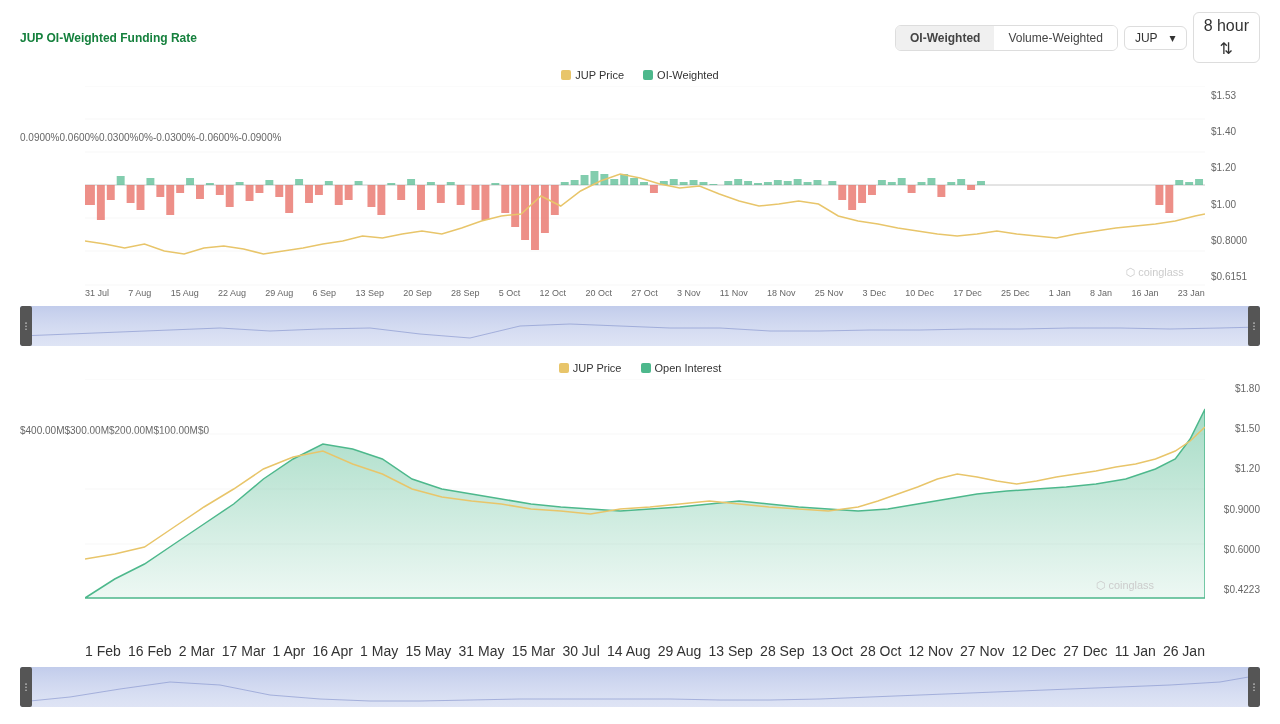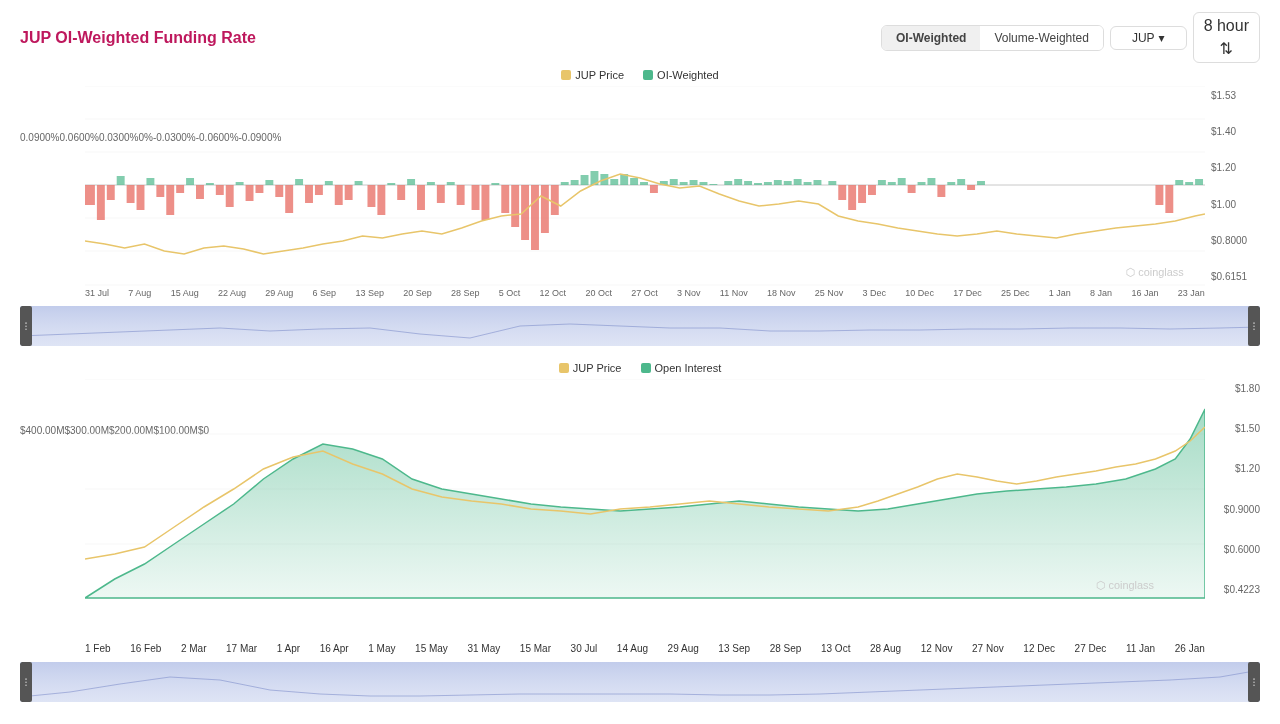--- a/index.html
+++ b/index.html
@@ -16,23 +16,23 @@
       padding: 12px 20px;
     }
     
     .section-header {
       display: flex;
       align-items: center;
       justify-content: space-between;
       margin-bottom: 6px;
     }
     .section-title {
-      font-size: 16px;
+      font-size: 12px;
       font-weight: 600;
-      color: #be185d;
+      color: #15803d;
     }
     .controls {
       display: flex;
       align-items: center;
       gap: 6px;
     }
     .btn-group {
       display: flex;
       border: 1px solid #ddd;
       border-radius: 6px;
@@ -48,24 +48,24 @@
     }
     .btn-group button.active {
       background: #f0f0f0;
       font-weight: 600;
     }
     .select-container {
       display: flex;
       align-items: center;
       border: 1px solid #ddd;
       border-radius: 6px;
-      padding: 4px 21px;
+      padding: 4px 10px;
       background: #fff;
       cursor: pointer;
-      gap: 4px;
+      gap: 12px;
       font-size: 12px;
     }
     .interval-select {
       display: flex;
       align-items: center;
       border: 1px solid #ddd;
       border-radius: 6px;
       padding: 4px 10px;
       background: #fff;
       cursor: pointer;
@@ -449,38 +449,38 @@
         <div class="y-axis-right" style="height:220px;text-align:right;">
           <span>$1.80</span>
           <span>$1.50</span>
           <span>$1.20</span>
           <span>$0.9000</span>
           <span>$0.6000</span>
           <span>$0.4223</span>
         </div>
       </div>
 
-      <div style="font-size:10px; margin: 2px 55px 0 65px; display:flex; justify-content:space-between;">
+      <div style="font-size:14px; margin: 2px 55px 0 65px; display:flex; justify-content:space-between;">
         <span>1 Feb</span>
         <span>16 Feb</span>
         <span>2 Mar</span>
         <span>17 Mar</span>
         <span>1 Apr</span>
         <span>16 Apr</span>
         <span>1 May</span>
         <span>15 May</span>
         <span>31 May</span>
         <span>15 Mar</span>
         <span>30 Jul</span>
         <span>14 Aug</span>
         <span>29 Aug</span>
         <span>13 Sep</span>
         <span>28 Sep</span>
         <span>13 Oct</span>
-        <span>28 Aug</span>
+        <span>28 Oct</span>
         <span>12 Nov</span>
         <span>27 Nov</span>
         <span>12 Dec</span>
         <span>27 Dec</span>
         <span>11 Jan</span>
         <span>26 Jan</span>
       </div>
     </div>
 
     <div class="navigator" style="margin: 4px 0 0 0;">

